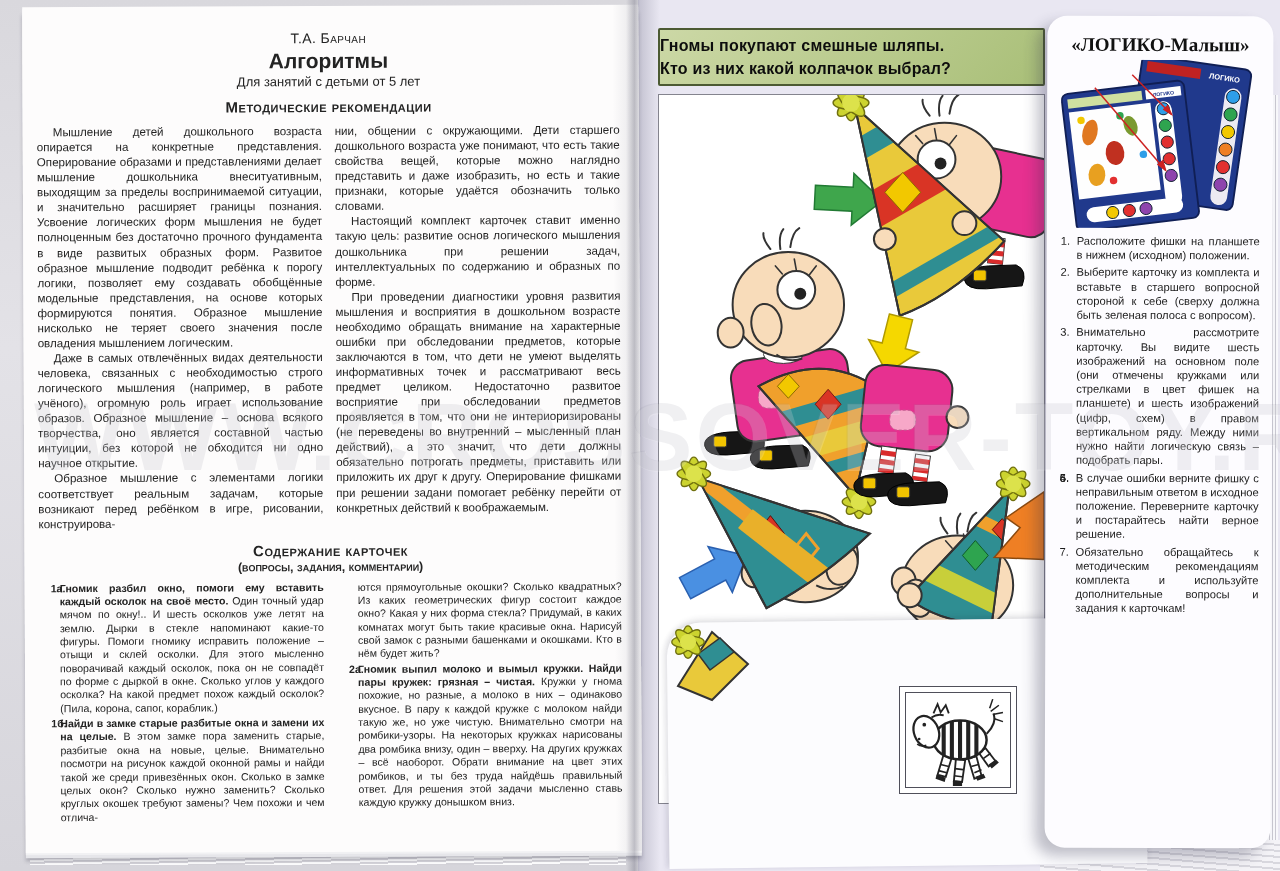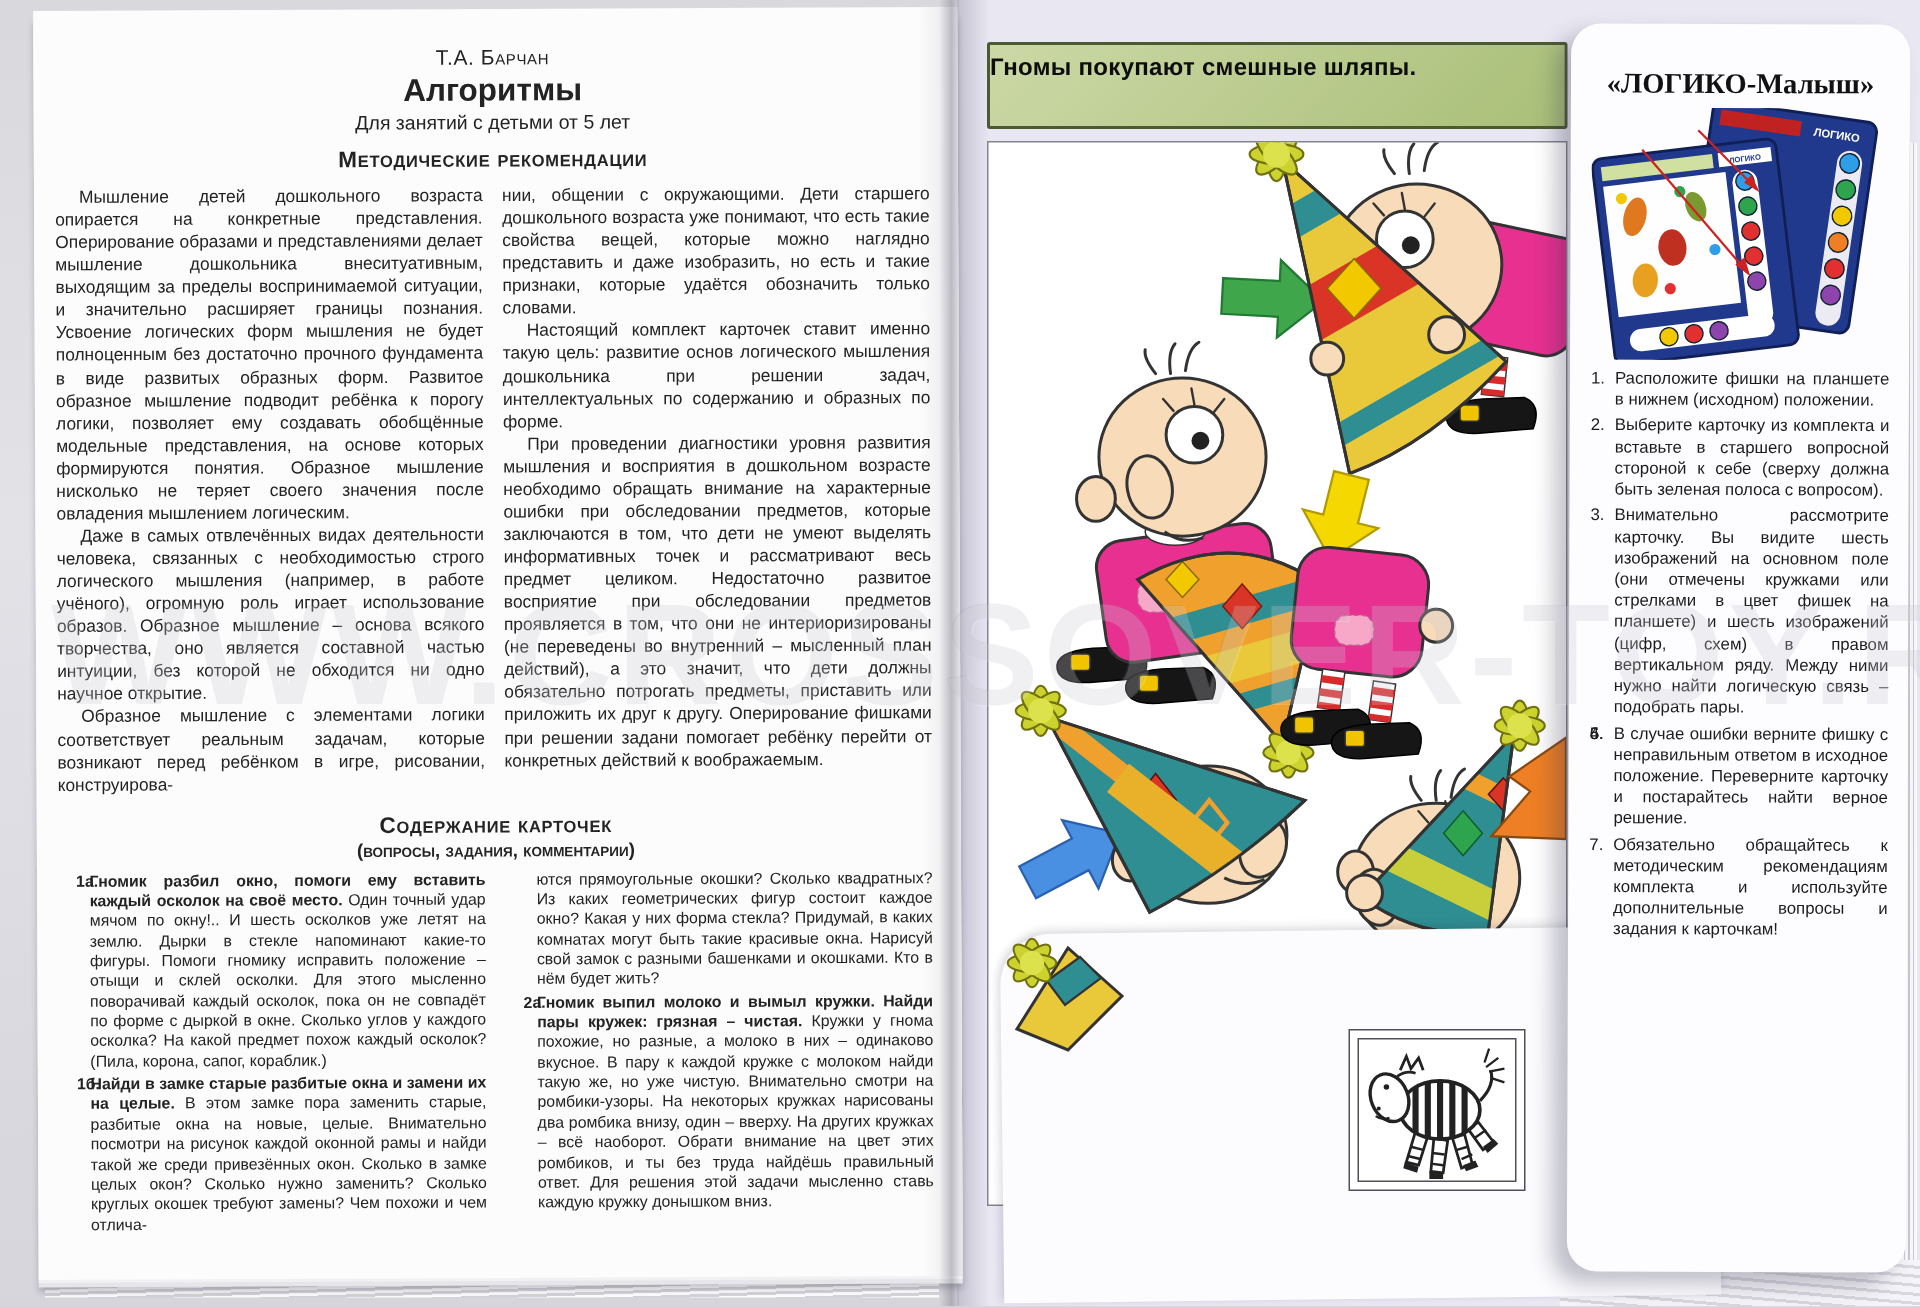--- a/index.html
+++ b/index.html
@@ -54,21 +54,21 @@
   .stack-right{position:absolute;right:2px;top:95px;width:11px;height:750px;z-index:2;
      background:repeating-linear-gradient(90deg,#f8f8fb 0 2px,#c9c8d1 2px 3px);}
   .corner-stack{position:absolute;right:0;top:840px;width:240px;height:31px;z-index:2;
      background:repeating-linear-gradient(185deg,#f4f3f7 0 4px,#d8d7de 4px 6px);}
   
   .sidebar{position:absolute;left:1046px;top:16px;width:226px;height:832px;z-index:10;box-sizing:border-box;
      background:#fdfcff;border-radius:20px;transform:rotate(.2deg);
      box-shadow:-10px 8px 14px rgba(50,50,75,.30);padding:14px 13px 8px;}
   .sb-title{font-family:"Liberation Serif",serif;text-align:center;color:#111;}
   .sb-t1{font-size:14px;font-weight:700;letter-spacing:.4px;}
-  .sb-t2{font-size:19px;font-weight:700;margin-top:16px;}
+  .sb-t2{font-size:19px;font-weight:700;margin-top:4px;}
   .tablet-art{display:block;margin:4px auto 6px;}
   .steps{margin-top:2px;}
   .step{position:relative;padding-left:17px;font-size:11.2px;line-height:1.27;text-align:justify;
         color:#1c1c1c;margin-bottom:3px;}
   .step .sn{position:absolute;left:1px;top:0;}
   
   .watermark{position:absolute;left:34px;top:382px;width:1240px;z-index:40;pointer-events:none;
      font-size:96px;font-weight:700;letter-spacing:3px;white-space:nowrap;
      color:rgba(135,133,148,.12);text-shadow:1px 1px 0 rgba(255,255,255,.18);}
 </style>
@@ -132,20 +132,21 @@
   </div>
 
   <div class="spine"></div>
 
   <div class="right-page"></div>
   <div class="stack-right"></div>
   <div class="corner-stack"></div>
 
   <div class="q-header">
     <span>Гномы покупают смешные шляпы.</span>
+    <span>Кто из них какой колпачок выбрал?</span>
   </div>
 
   <div class="illustration">
     <svg width="100%" height="100%" viewBox="0 0 387 710">
       <defs>
         <g id="pom">
           <ellipse rx="4.5" ry="12" fill="#ccd32f" stroke="#70700f" stroke-width="1"></ellipse>
           <ellipse rx="4.5" ry="12" fill="#ccd32f" stroke="#70700f" stroke-width="1" transform="rotate(45)"></ellipse>
           <ellipse rx="4.5" ry="12" fill="#ccd32f" stroke="#70700f" stroke-width="1" transform="rotate(90)"></ellipse>
           <ellipse rx="4.5" ry="12" fill="#ccd32f" stroke="#70700f" stroke-width="1" transform="rotate(135)"></ellipse>

